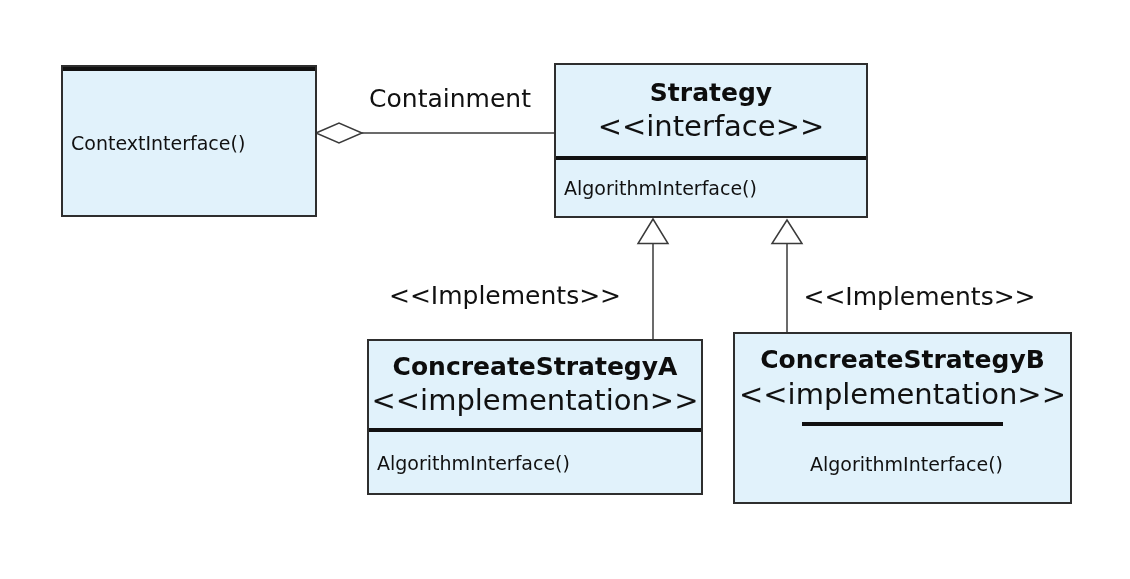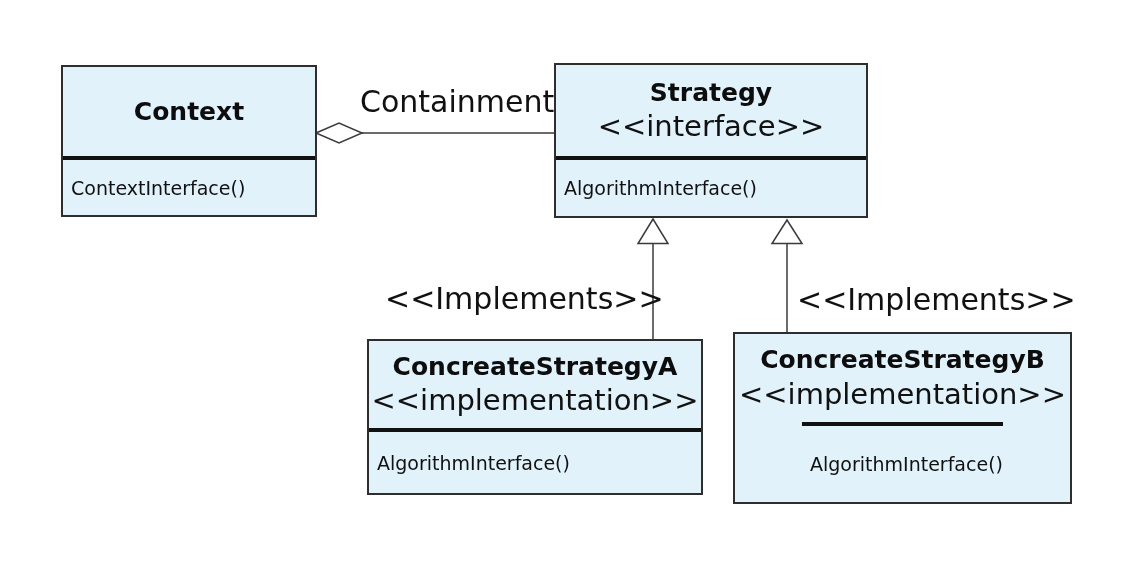--- a/index.html
+++ b/index.html
@@ -56,21 +56,21 @@
     align-items: center;
     padding-left: 8px;
   }
   .method {
     font-size: 19px;
     color: #111;
     white-space: nowrap;
   }
   .edge-label {
     position: absolute;
-    font-size: 30px;
+    font-size: 25px;
     color: #111;
     text-align: center;
     white-space: nowrap;
     line-height: 1.2;
   }
   
   .box-context  { left: 61px;  top: 65px;  width: 256px; height: 152px; }
   .box-context .title-compartment  { height: 89px; }
   .box-strategy { left: 554px; top: 63px;  width: 314px; height: 155px; }
   .box-strategy .title-compartment { height: 91px; align-items: center; }
@@ -94,23 +94,20 @@
   <svg id="connectors" viewBox="0 0 1130 579" xmlns="http://www.w3.org/2000/svg">
     <line class="conn-line" x1="362" y1="133" x2="554" y2="133"></line>
     <polygon class="conn-shape" points="316,133 339,123 362,133 339,143"></polygon>
     <line class="conn-line" x1="653" y1="243" x2="653" y2="339"></line>
     <polygon class="conn-shape" points="653,219 638,243.5 668,243.5"></polygon>
     <line class="conn-line" x1="787" y1="243" x2="787" y2="338"></line>
     <polygon class="conn-shape" points="787,220 772,243.5 802,243.5"></polygon>
   </svg>
 
   <div class="class-box box-context">
-    <div class="title-compartment">
-      <div class="class-name">Context</div>
-    </div>
     <div class="method-compartment">
       <div class="method">ContextInterface()</div>
     </div>
   </div>
 
   <div class="class-box box-strategy">
     <div class="title-compartment">
       <div class="class-name">Strategy</div>
       <div class="stereotype">&lt;&lt;interface&gt;&gt;</div>
     </div>

